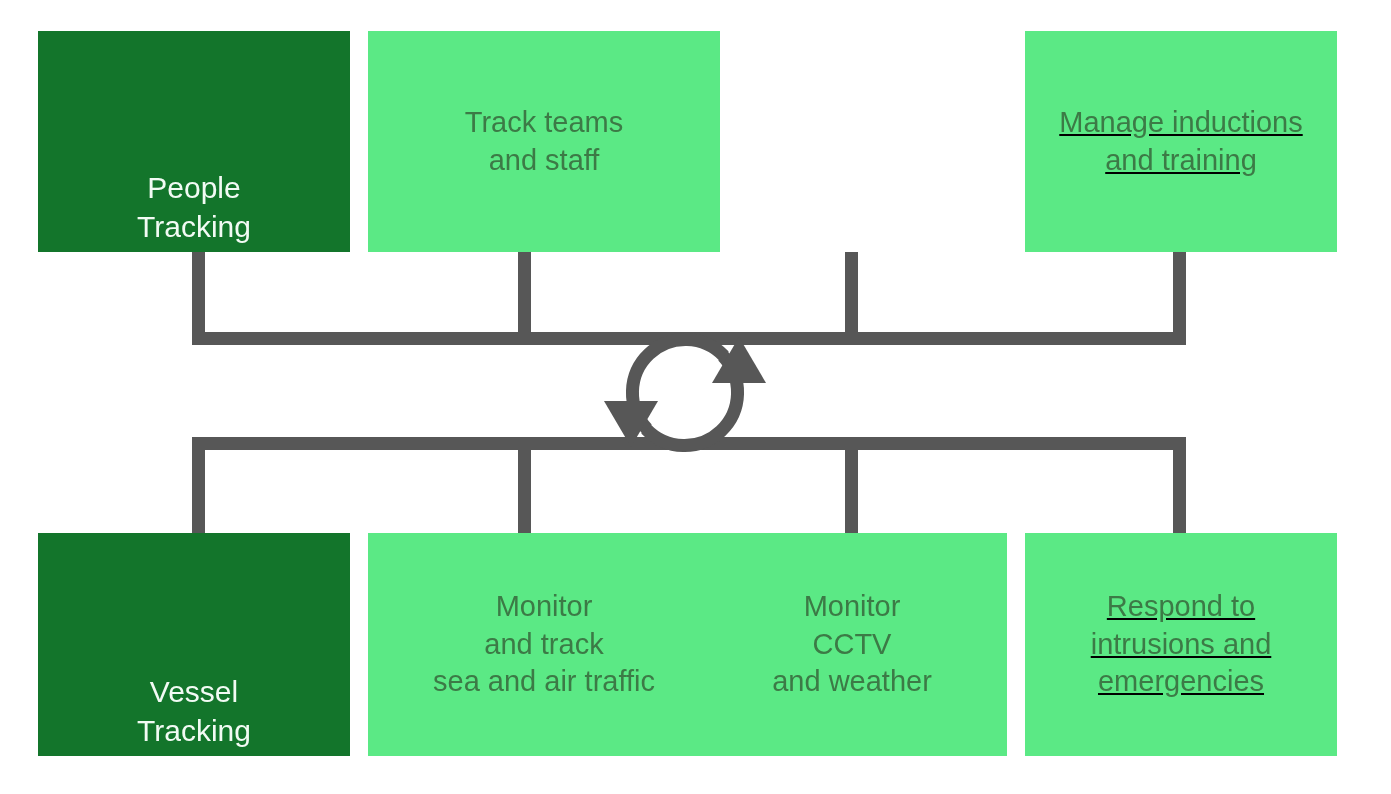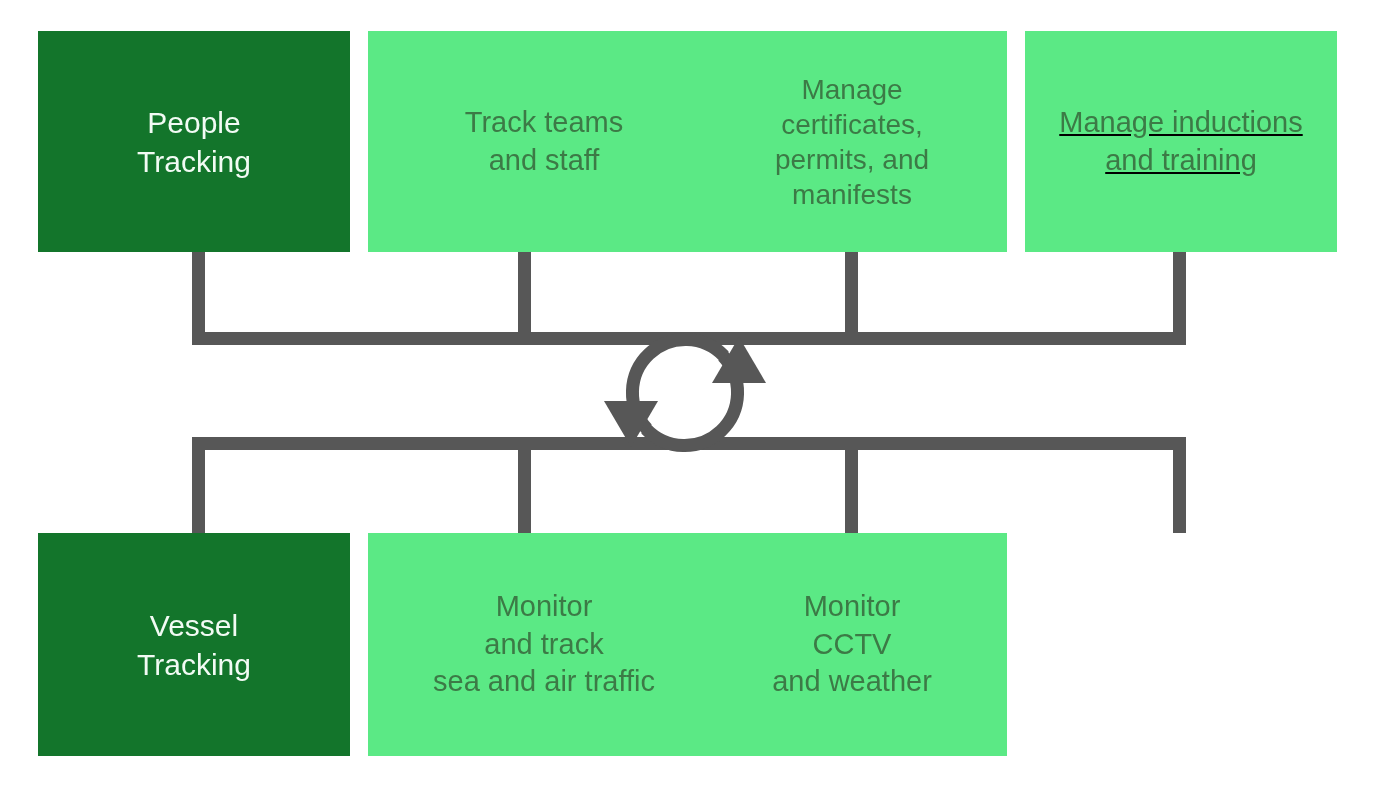--- a/index.html
+++ b/index.html
@@ -42,20 +42,21 @@
   }
   .node-box .node-label {
     display: block;
     width: 100%;
     white-space: pre-line;
     line-height: 1.30;
   }
 
   .node-primary {
     background: #13752b;
+    align-items: flex-end;
   }
   .node-primary .node-label {
     color: #f2fbf4;
     font-size: 30px;
     font-weight: 400;
   }
 
   .node-secondary {
     background: #5be985;
   }
@@ -129,26 +130,20 @@
   <div class="node-box node-primary r1 c0">
     <span class="node-label">People
 Tracking</span>
   </div>
 
   <div class="node-box node-secondary r1 c1">
     <span class="node-label">Track teams
 and staff</span>
   </div>
 
-  <div class="node-box node-secondary node-dense r1 c2">
-    <span class="node-label">Manage
-certificates,
-permits, and
-manifests</span>
-  </div>
 
   <div class="node-box node-secondary r1 c3">
     <span class="node-label">Manage inductions
 and training</span>
   </div>
 
   <div class="node-box node-primary r2 c0">
     <span class="node-label">Vessel
 Tracking</span>
   </div>
@@ -158,14 +153,19 @@
 and track
 sea and air traffic</span>
   </div>
 
   <div class="node-box node-secondary r2 c2">
     <span class="node-label">Monitor
 CCTV
 and weather</span>
   </div>
 
+  <div class="node-box node-secondary r2 c3">
+    <span class="node-label">Respond to
+intrusions and
+emergencies</span>
+  </div>
 
 </div>
 
 </body></html>

